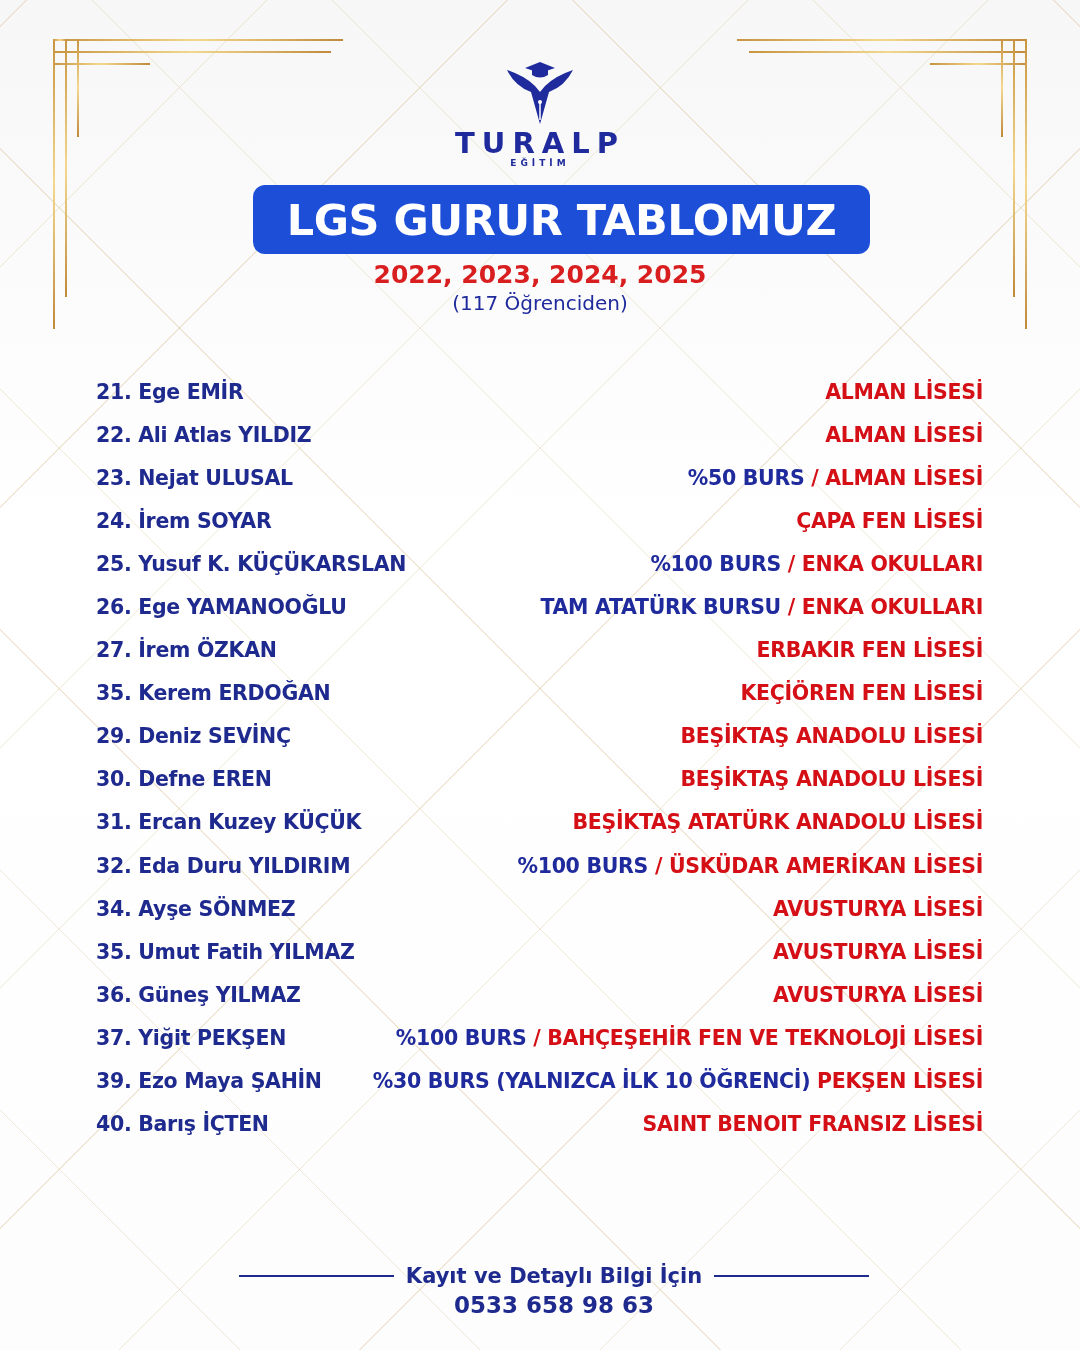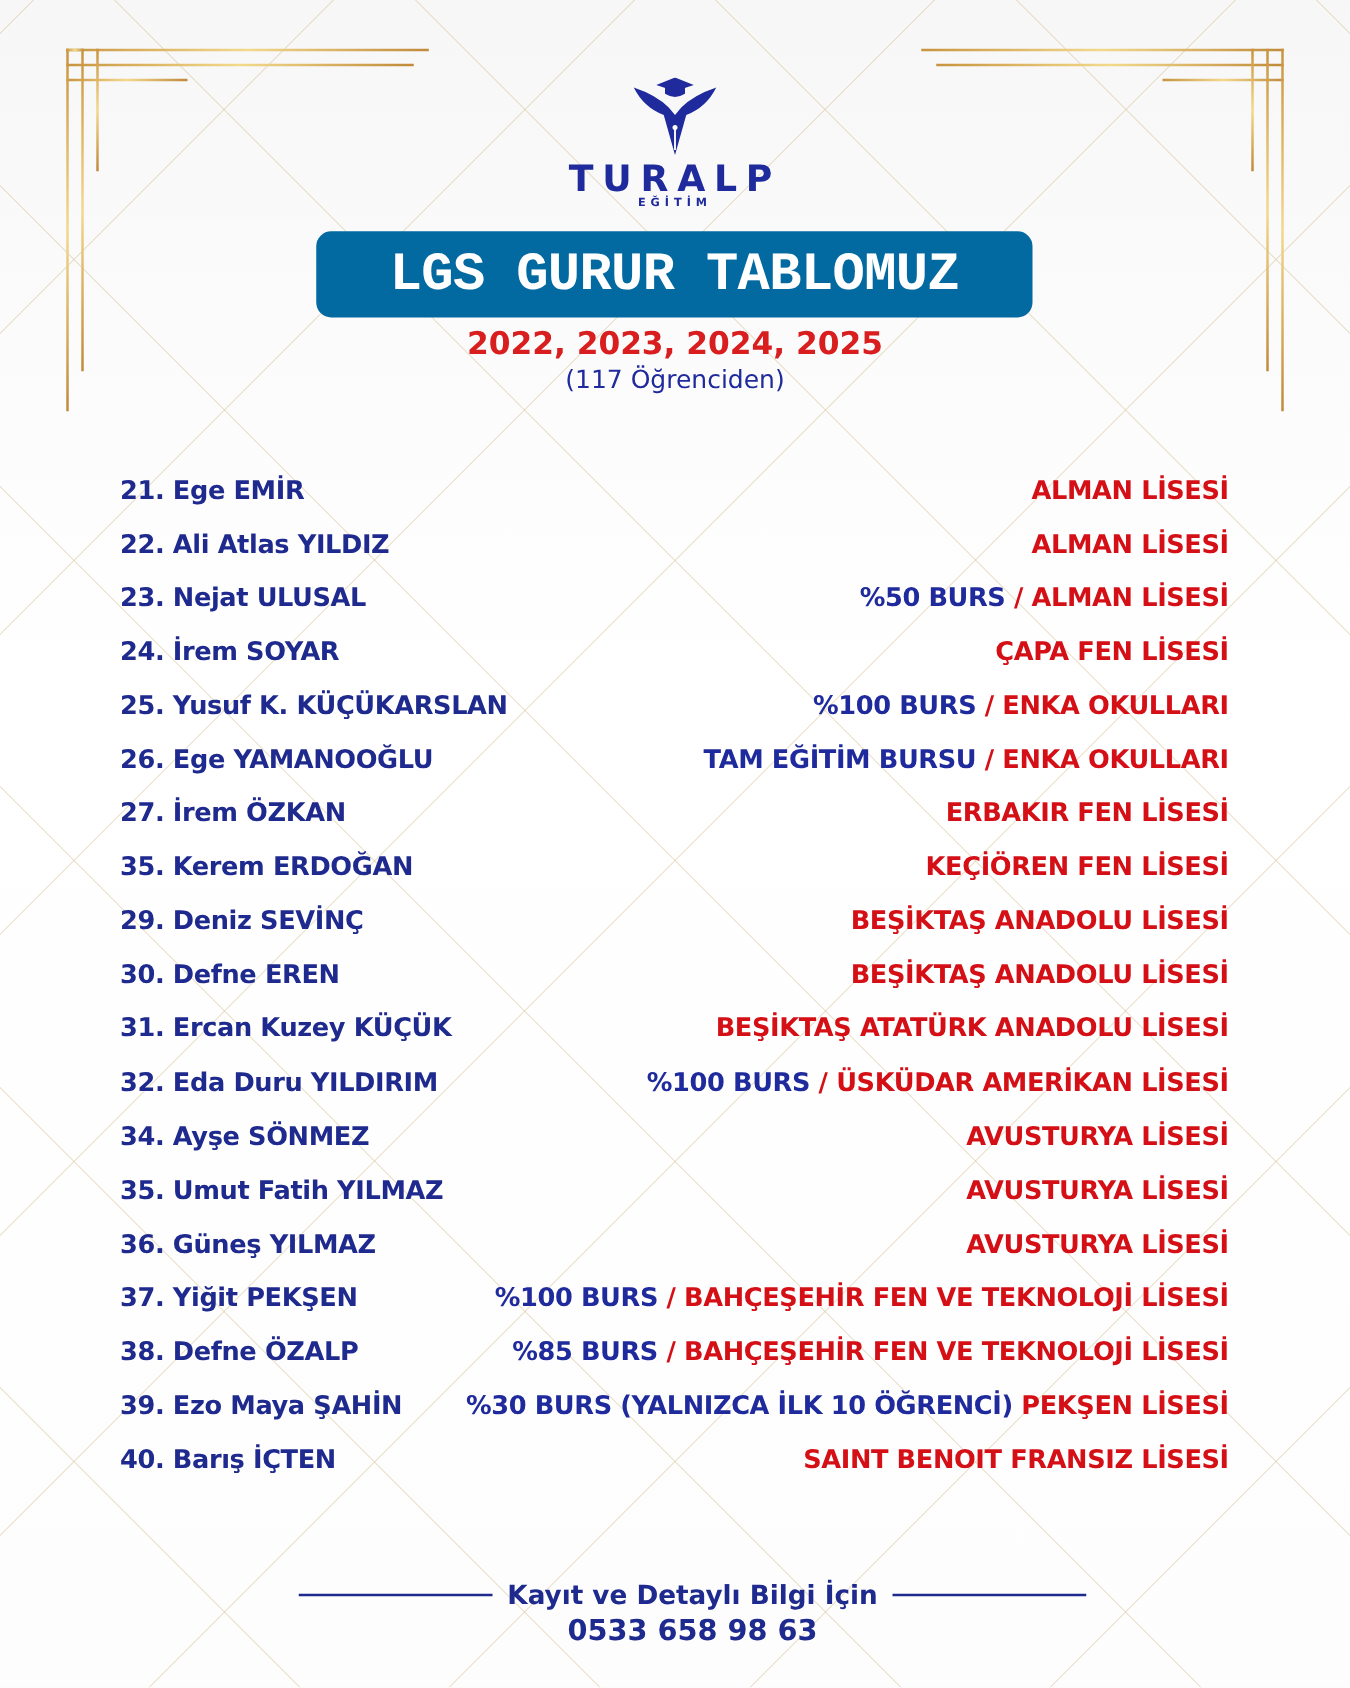--- a/index.html
+++ b/index.html
@@ -15,24 +15,24 @@
       repeating-linear-gradient(-45deg, transparent 0 169px, rgba(214,190,140,0.35) 169px 170px),
       linear-gradient(180deg,#f7f7f8 0%, #ffffff 40%, #fdfdfd 100%);
   }
   .gold { position:absolute; background:linear-gradient(90deg,#c8943f,#f3d98d,#c08a3a); }
   .goldv { position:absolute; background:linear-gradient(180deg,#c8943f,#f3d98d,#c08a3a); }
   .logo { position:absolute; left:0; right:0; top:62px; text-align:center; }
   .logo svg { display:block; margin:0 auto; }
   .brand { color:#1f2a9c; font-weight:bold; font-size:29px; letter-spacing:7px; margin-top:2px; font-family:"DejaVu Sans", sans-serif; }
   .brand-sub { color:#1f2a9c; font-weight:bold; font-size:9px; letter-spacing:4px; margin-top:-2px; }
   .title-box {
-    position:absolute; left:253px; top:185px; width:573px; height:69px;
-    background:#0369a1; border-radius:12px;
+    position:absolute; left:253px; top:185px; width:617px; height:69px;
+    background:#1d4ed8; border-radius:12px;
     display:flex; align-items:center; justify-content:center;
-    color:#fff; font-weight:bold; font-size:43px; letter-spacing:-0.5px;font-family:Liberation Mono, monospace;
+    color:#fff; font-weight:bold; font-size:43px; letter-spacing:-0.5px;
   }
   .years { position:absolute; left:0; right:0; top:260px; text-align:center; color:#d81e1e; font-weight:bold; font-size:25px; }
   .count { position:absolute; left:0; right:0; top:291px; text-align:center; color:#1f2a9c; font-size:20px; }
   .list { position:absolute; left:96px; right:97px; top:370px; }
   .row { height:43.1px; display:flex; justify-content:space-between; align-items:center; font-weight:bold; font-size:20.5px; letter-spacing:-0.3px; }
   .name { color:#1f2a8f; }
   .school { text-align:right; white-space:nowrap; }
   .blue { color:#1f2a9c; }
   .red { color:#d40f16; }
   .footer { position:absolute; left:0; right:0; top:1264px; text-align:center;margin-left:28px; }
@@ -97,21 +97,21 @@
     <div class="row">
       <span class="name">24. İrem SOYAR</span>
       <span class="school"><span class="red">ÇAPA FEN LİSESİ</span></span>
     </div>
     <div class="row">
       <span class="name">25. Yusuf K. KÜÇÜKARSLAN</span>
       <span class="school"><span class="blue">%100 BURS</span><span class="red"> / </span><span class="red">ENKA OKULLARI</span></span>
     </div>
     <div class="row">
       <span class="name">26. Ege YAMANOOĞLU</span>
-      <span class="school"><span class="blue">TAM EĞİTİM BURSU</span><span class="red"> / </span><span class="red">ENKA OKULLARI</span></span>
+      <span class="school"><span class="blue">TAM ATATÜRK BURSU</span><span class="red"> / </span><span class="red">ENKA OKULLARI</span></span>
     </div>
     <div class="row">
       <span class="name">27. İrem ÖZKAN</span>
       <span class="school"><span class="red">ERBAKIR FEN LİSESİ</span></span>
     </div>
     <div class="row">
       <span class="name">35. Kerem ERDOĞAN</span>
       <span class="school"><span class="red">KEÇİÖREN FEN LİSESİ</span></span>
     </div>
     <div class="row">
@@ -140,24 +140,20 @@
     </div>
     <div class="row">
       <span class="name">36. Güneş YILMAZ</span>
       <span class="school"><span class="red">AVUSTURYA LİSESİ</span></span>
     </div>
     <div class="row">
       <span class="name">37. Yiğit PEKŞEN</span>
       <span class="school"><span class="blue">%100 BURS</span><span class="red"> / </span><span class="red">BAHÇEŞEHİR FEN VE TEKNOLOJİ LİSESİ</span></span>
     </div>
     <div class="row">
-      <span class="name">38. Defne ÖZALP</span>
-      <span class="school"><span class="blue">%85 BURS</span><span class="red"> / </span><span class="red">BAHÇEŞEHİR FEN VE TEKNOLOJİ LİSESİ</span></span>
-    </div>
-    <div class="row">
       <span class="name">39. Ezo Maya ŞAHİN</span>
       <span class="school"><span class="blue">%30 BURS (YALNIZCA İLK 10 ÖĞRENCİ)</span><span class="red"> </span><span class="red">PEKŞEN LİSESİ</span></span>
     </div>
     <div class="row">
       <span class="name">40. Barış İÇTEN</span>
       <span class="school"><span class="red">SAINT BENOIT FRANSIZ LİSESİ</span></span>
     </div>
   </div>
 
 <div class="footer">

